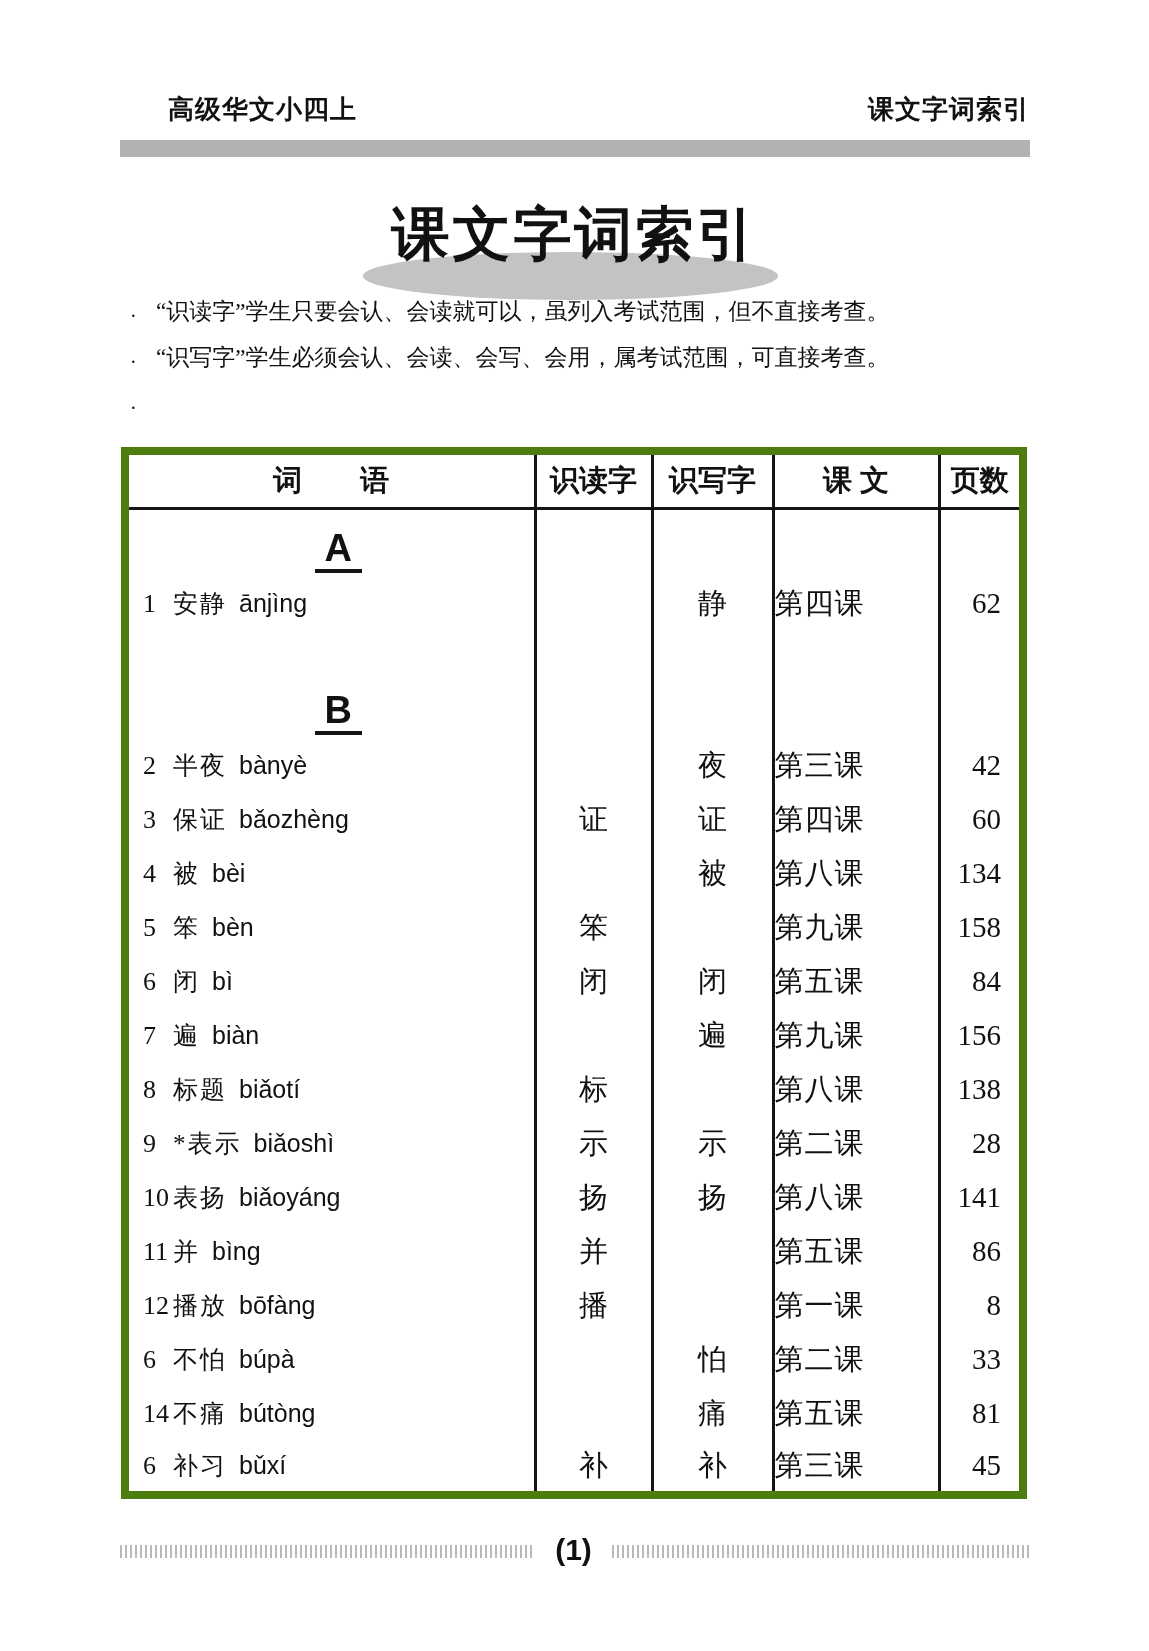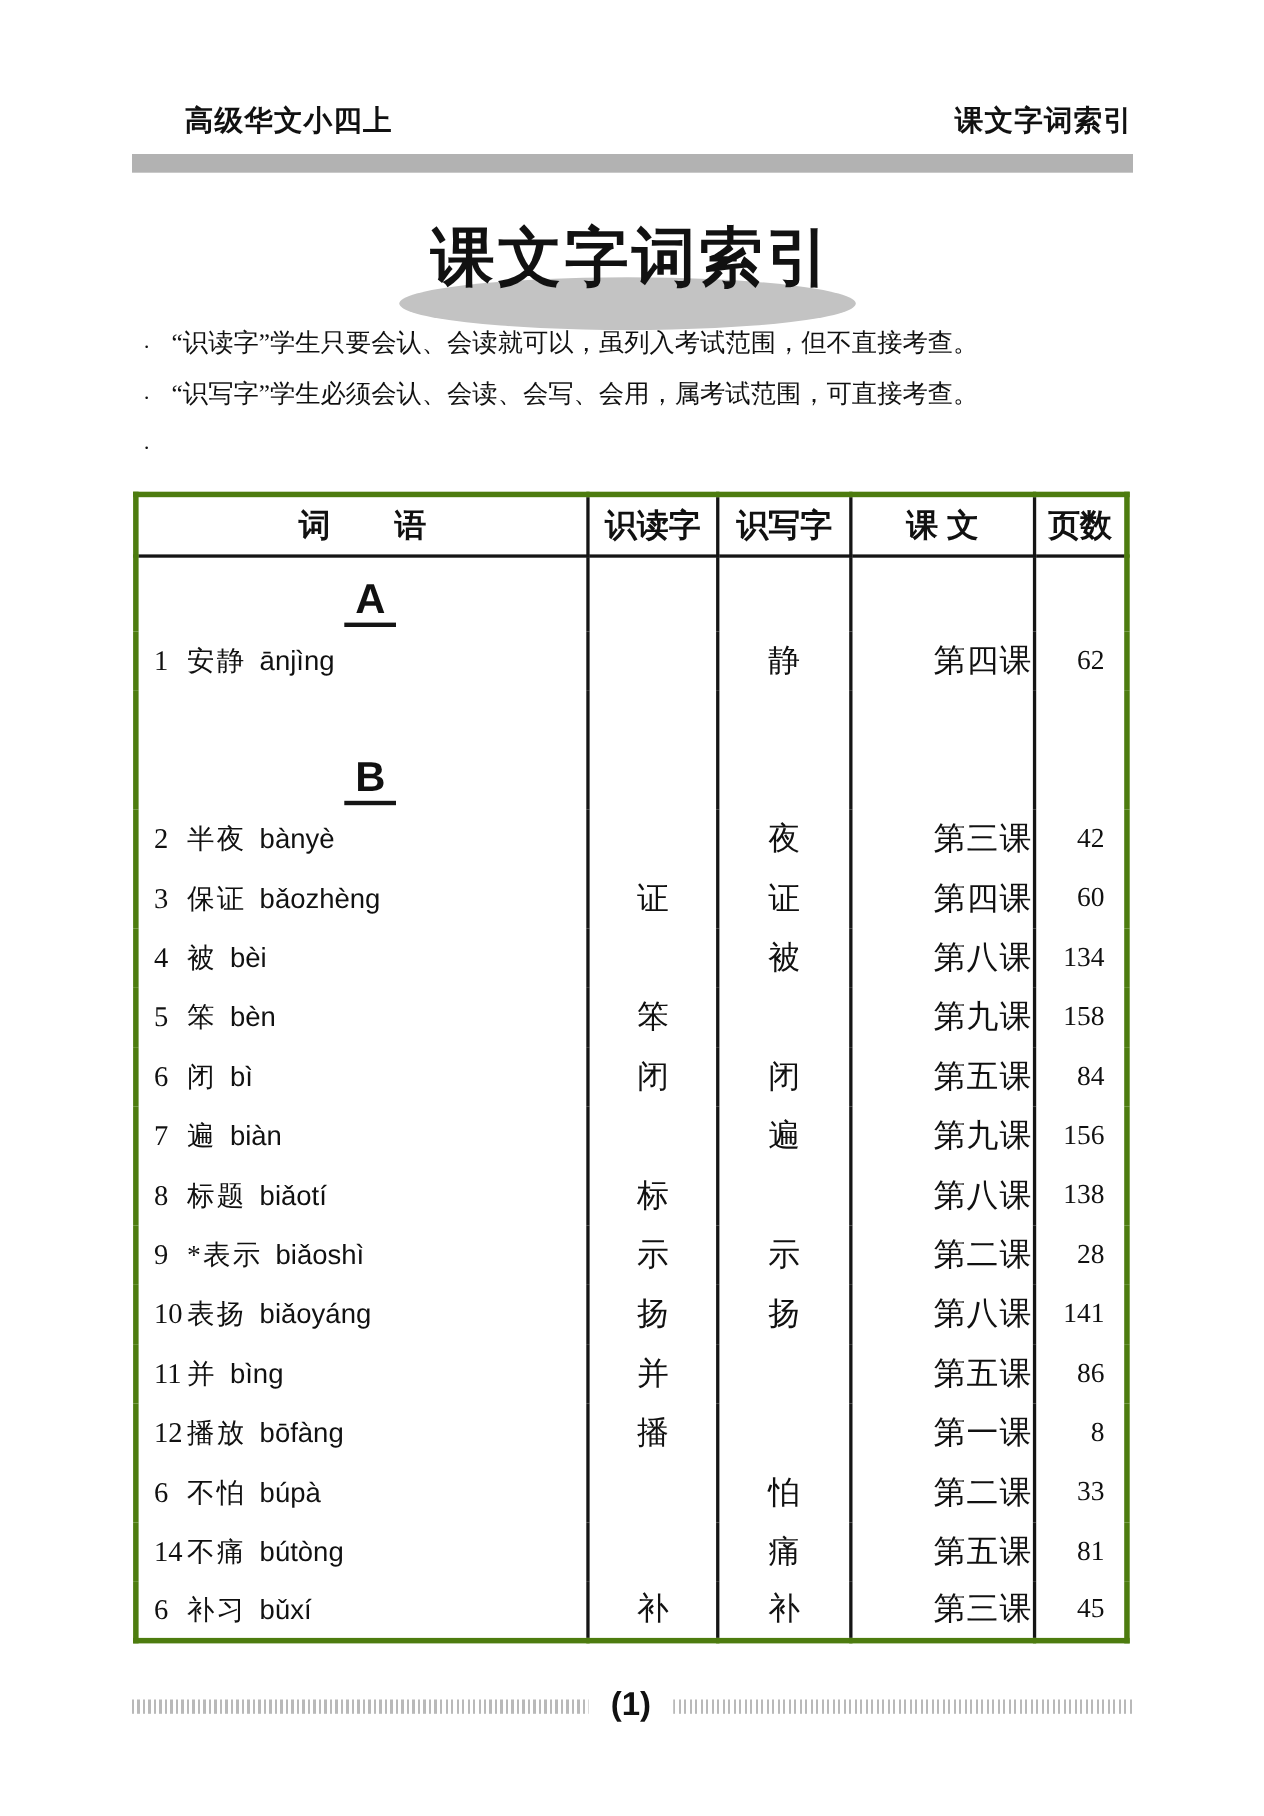--- a/index.html
+++ b/index.html
@@ -26,21 +26,21 @@
 
   
   .notes{position:absolute;left:128px;top:296px;width:900px;}
   .note{position:relative;padding-left:28px;height:46px;font-size:23px;line-height:32px;
     white-space:nowrap;}
   .note .bullet{position:absolute;left:2px;top:4px;font-size:20px;}
 
   
   .index-table{position:absolute;left:121px;top:447px;width:906px;
     border-collapse:collapse;table-layout:fixed;}
-  .index-table{border:5px solid #4d7c0f;}
+  .index-table{border:8px solid #4d7c0f;}
   .index-table col.c1{width:410px;}
   .index-table col.c2{width:117px;}
   .index-table col.c3{width:121px;}
   .index-table col.c4{width:166px;}
   .index-table col.c5{width:84px;}
   .index-table th{
     border-right:3px solid #151515;border-bottom:3px solid #151515;
     height:52px;font-family:"Liberation Sans","DejaVu Sans",sans-serif;
     font-weight:bold;font-size:29px;text-align:center;vertical-align:middle;padding:0;}
   .index-table td{border-right:3px solid #151515;padding:0;vertical-align:middle;}
@@ -51,22 +51,22 @@
   .section-letter{display:block;text-align:center;padding-bottom:4px;}
   .section-letter span{display:inline-block;
     font-family:"Liberation Sans","DejaVu Sans",sans-serif;font-weight:bold;font-size:38px;
     border-bottom:4px solid #151515;padding:0 10px 0 10px;line-height:1.05;}
   tr.data-row{height:54px;}
   td.c-word{padding-left:14px;white-space:nowrap;}
   .row-num{display:inline-block;min-width:30px;font-size:26px;}
   .row-word{font-size:25px;margin-right:12px;letter-spacing:2px;}
   .row-pinyin{font-family:"Liberation Sans","DejaVu Sans",sans-serif;font-size:25px;margin-top:12px;}
   td.c-read,td.c-write{text-align:center;font-size:29px;}
-  td.c-lesson{text-align:right;font-size:29px;letter-spacing:1px;}
-  td.c-page{text-align:right;padding-right:18px;font-size:25px;}
+  td.c-lesson{text-align:left;font-size:29px;letter-spacing:1px;}
+  td.c-page{text-align:right;padding-right:18px;font-size:29px;}
 
   
   .footer{position:absolute;top:1533px;left:0;width:1149px;height:40px;}
   .hatch{position:absolute;top:12px;height:13px;
     background:repeating-linear-gradient(to right,#b9b9b9 0 2px,#ffffff 2px 5px);}
   .hatch-left{left:120px;width:415px;}
   .hatch-right{left:612px;width:419px;}
   .footer-page{position:absolute;left:535px;top:0;width:77px;text-align:center;
     font-family:"Liberation Sans","DejaVu Sans",sans-serif;font-weight:bold;font-size:30px;}
 </style>

